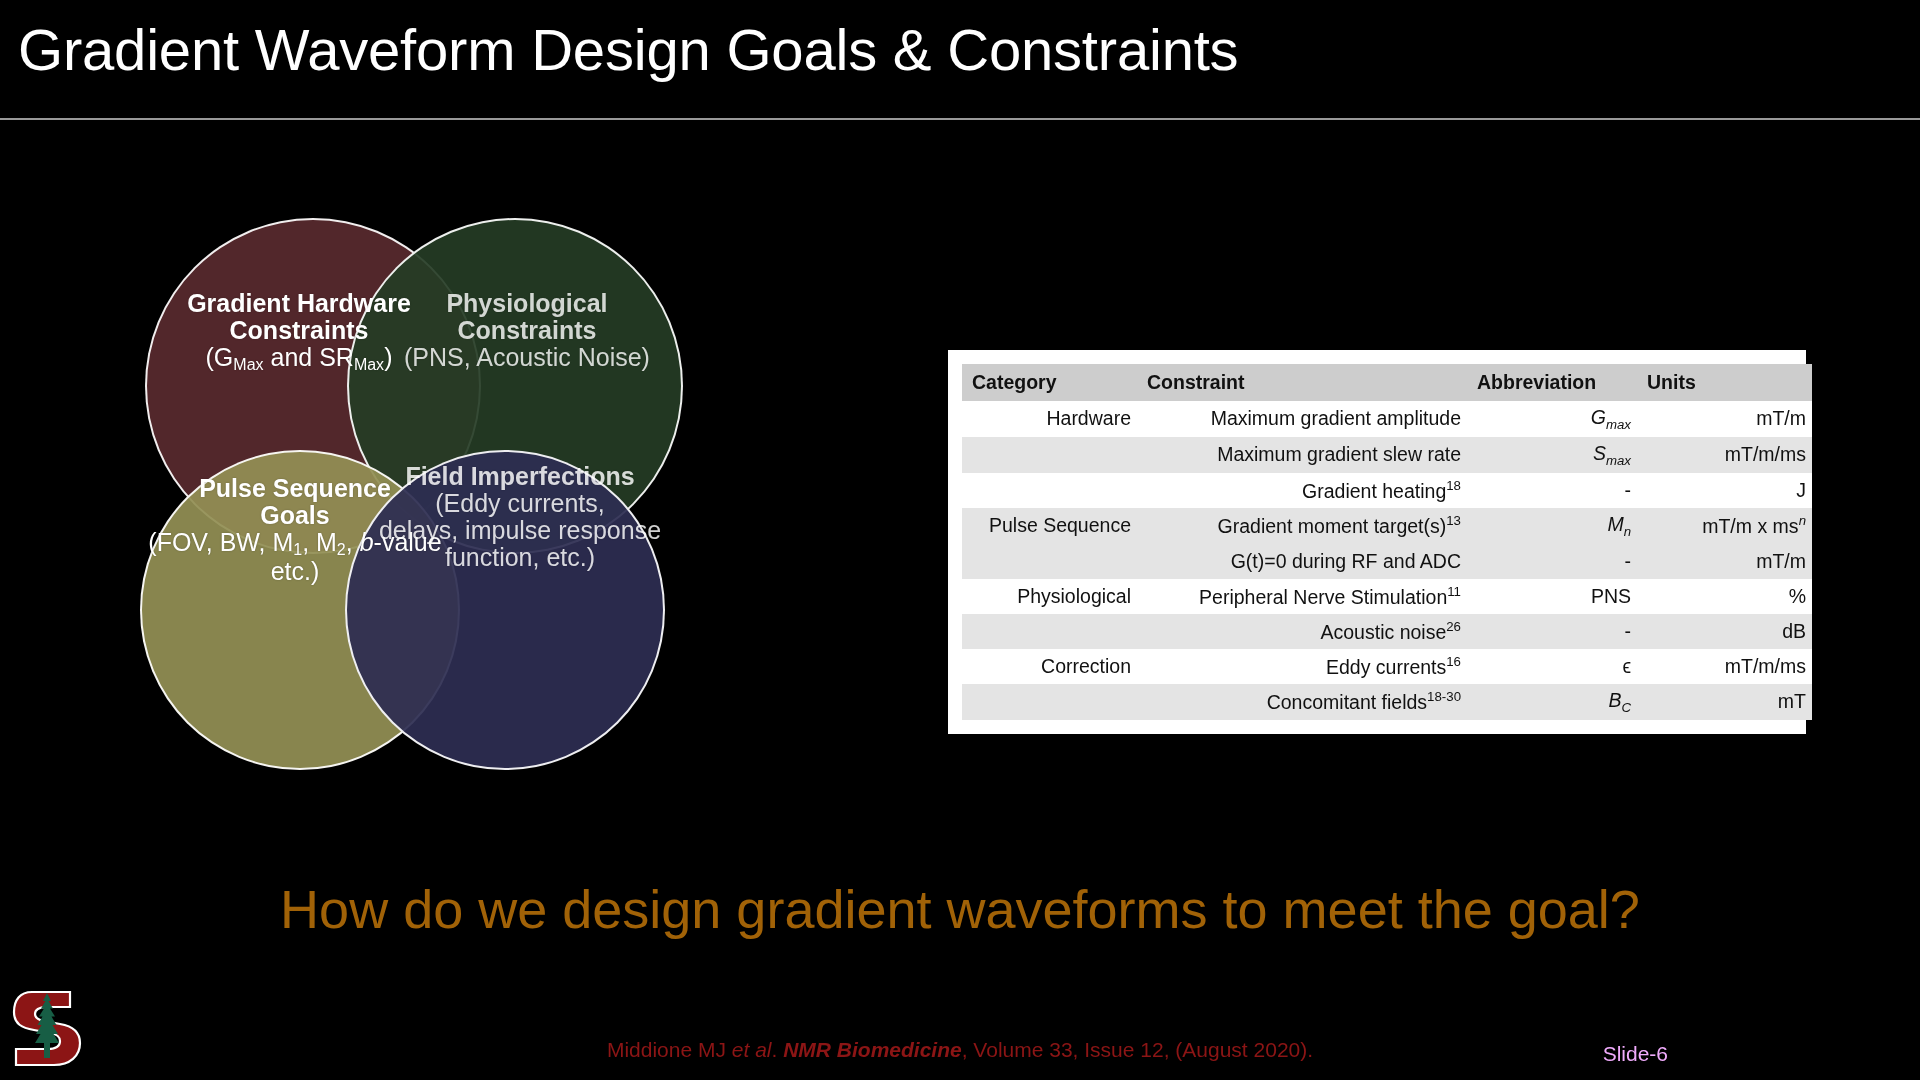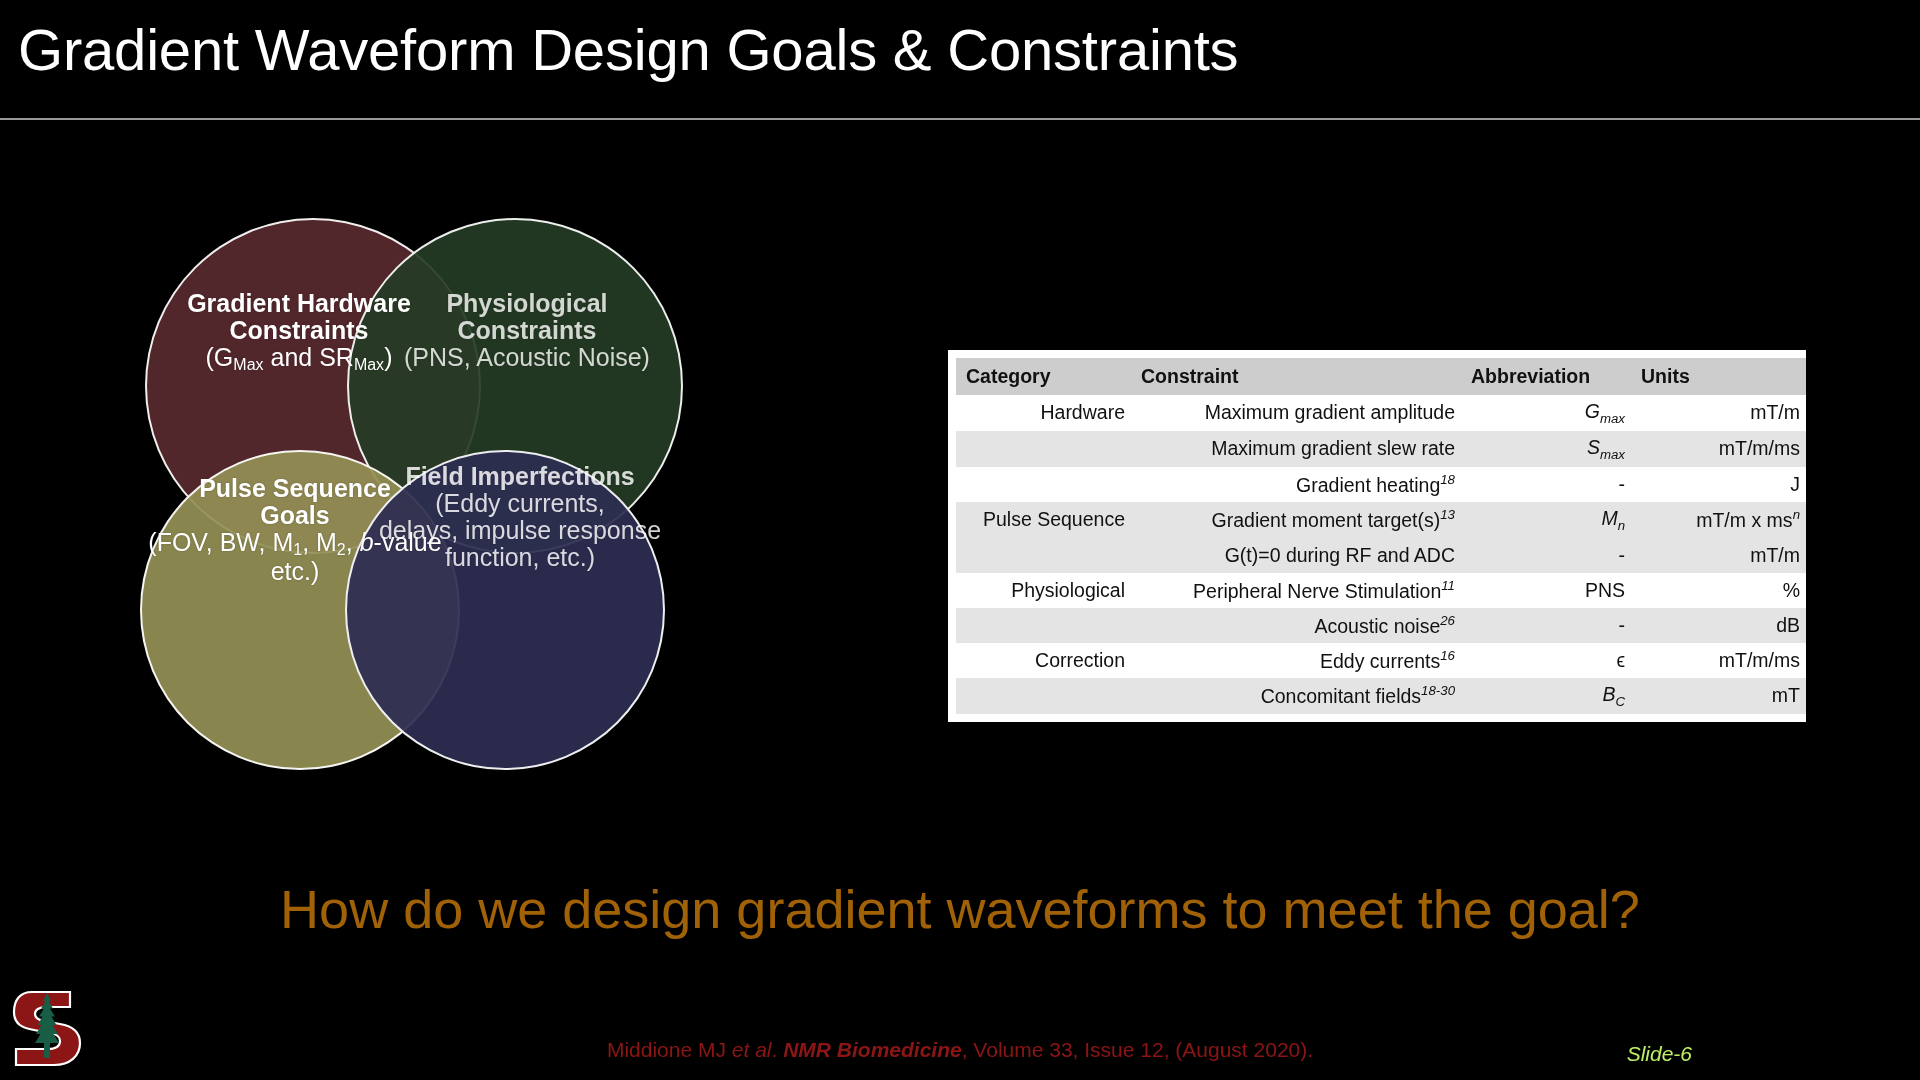--- a/index.html
+++ b/index.html
@@ -65,21 +65,21 @@
   #l-phys  { left:222px; top:85px;  width:330px; opacity:0.80; }
   #l-pulse { left:-10px; top:270px; width:330px; }
   #l-field { left:215px; top:258px; width:330px; opacity:0.82; }
 
   
   #table-wrap {
     position:absolute;
     left:948px; top:350px;
     width:858px;
     background:#ffffff;
-    padding:8px;
+    padding:14px;
   }
   table {
     border-collapse:collapse;
     width:100%;
     font-size:19.5px;
     color:#111111;
     table-layout:fixed;
   }
   thead th {
     background:#cdcdcd;
@@ -95,21 +95,21 @@
     height:35px;
   }
   tbody tr.odd  td { background:#ffffff; }
   tbody tr.even td { background:#e4e4e4; }
 
   .col-cat  { width:175px; }
   .col-con  { width:330px; }
   .col-abb  { width:170px; }
   .col-uni  { width:175px; }
 
-  td sup, th sup { font-size:0.68em; vertical-align:super;font-style:italic; }
+  td sup, th sup { font-size:0.68em; vertical-align:super; }
   td sub { font-size:0.68em; vertical-align:sub; }
   .ital  { font-style:italic; }
 
   
   #question {
     position:absolute;
     left:0; top:878px;
     width:1920px;
     text-align:center;
     font-size:54px;
@@ -125,24 +125,23 @@
     text-align:center;
     font-size:21px;
     color:#8C1515;
   }
   #citation .it { font-style:italic; }
   #citation .bi { font-style:italic; font-weight:bold; }
 
   
   #slide-no {
     position:absolute;
-    right:20px; bottom:14px;
+    right:44px; bottom:14px;
     font-size:21px;
-    color:#bef264;
-    font-style:italic;
+    color:#f0abfc;
   }
 
   
   #logo {
     position:absolute;
     left:10px; bottom:10px;
     width:76px; height:84px;
   }
 </style>
 </head>

